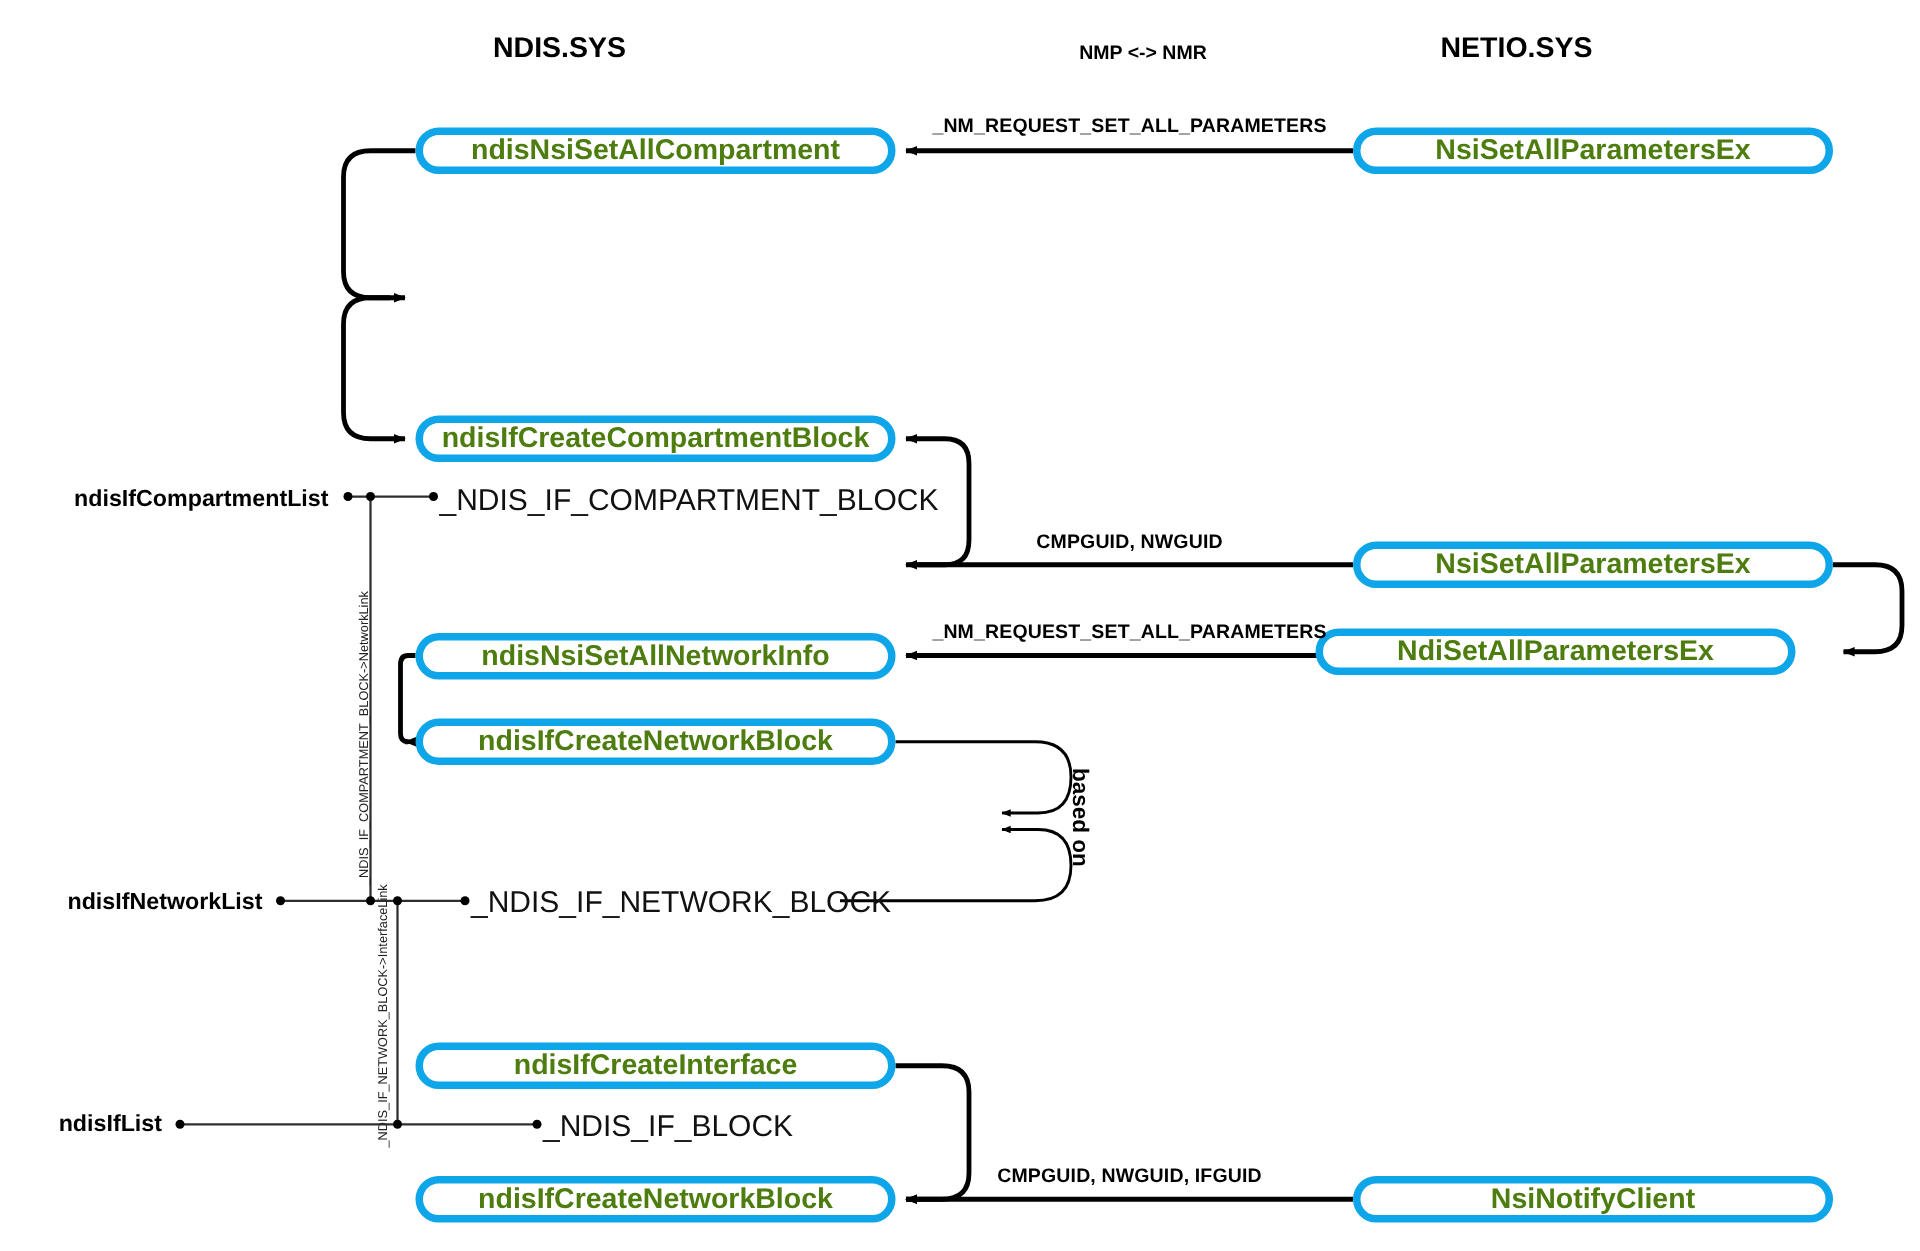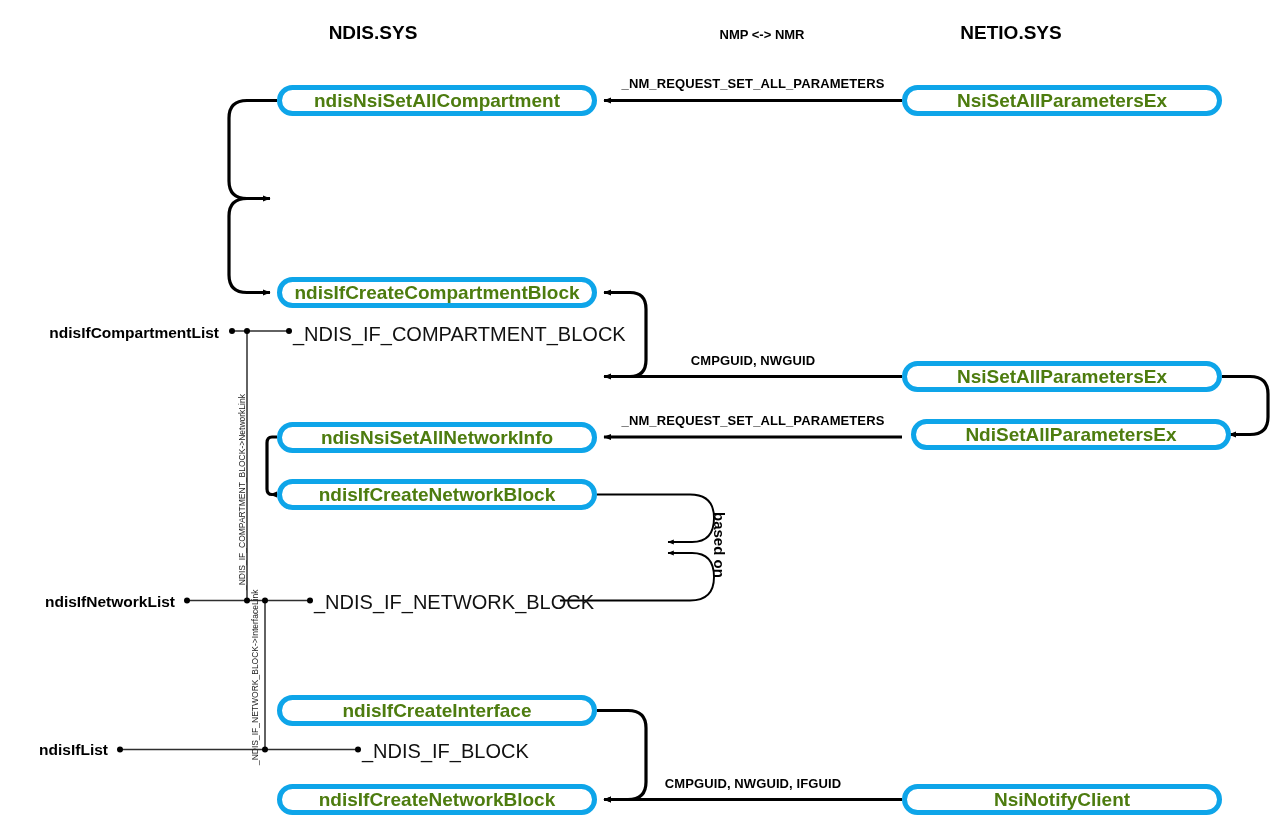--- a/index.html
+++ b/index.html
@@ -135,21 +135,21 @@
   <div class="col-header big" style="left:1011px;top:22px">NETIO.SYS</div>
 
   <div class="node" style="left:277px;top:85px;width:320px;height:31px">ndisNsiSetAllCompartment</div>
   <div class="node" style="left:277px;top:277px;width:320px;height:31px">ndisIfCreateCompartmentBlock</div>
   <div class="node" style="left:277px;top:422px;width:320px;height:31px">ndisNsiSetAllNetworkInfo</div>
   <div class="node" style="left:277px;top:695px;width:320px;height:31px">ndisIfCreateInterface</div>
   <div class="node" style="left:277px;top:479px;width:320px;height:31px">ndisIfCreateNetworkBlock</div>
   <div class="node" style="left:277px;top:784px;width:320px;height:31px">ndisIfCreateNetworkBlock</div>
   <div class="node" style="left:902px;top:85px;width:320px;height:31px">NsiSetAllParametersEx</div>
   <div class="node" style="left:902px;top:361px;width:320px;height:31px">NsiSetAllParametersEx</div>
-  <div class="node" style="left:911px;top:419px;width:320px;height:31px">NdiSetAllParametersEx</div>
+  <div class="node" style="left:877px;top:419px;width:320px;height:31px">NdiSetAllParametersEx</div>
   <div class="node" style="left:902px;top:784px;width:320px;height:31px">NsiNotifyClient</div>
 
   <div class="edge-label" style="left:753px;top:76px">_NM_REQUEST_SET_ALL_PARAMETERS</div>
   <div class="edge-label" style="left:753px;top:353px">CMPGUID, NWGUID</div>
   <div class="edge-label" style="left:753px;top:413px">_NM_REQUEST_SET_ALL_PARAMETERS</div>
   <div class="edge-label" style="left:753px;top:776px">CMPGUID, NWGUID, IFGUID</div>
 
   <div class="struct-label" style="left:293px;top:323px">_NDIS_IF_COMPARTMENT_BLOCK</div>
   <div class="struct-label" style="left:314px;top:591px">_NDIS_IF_NETWORK_BLOCK</div>
   <div class="struct-label" style="left:362px;top:740px">_NDIS_IF_BLOCK</div>

